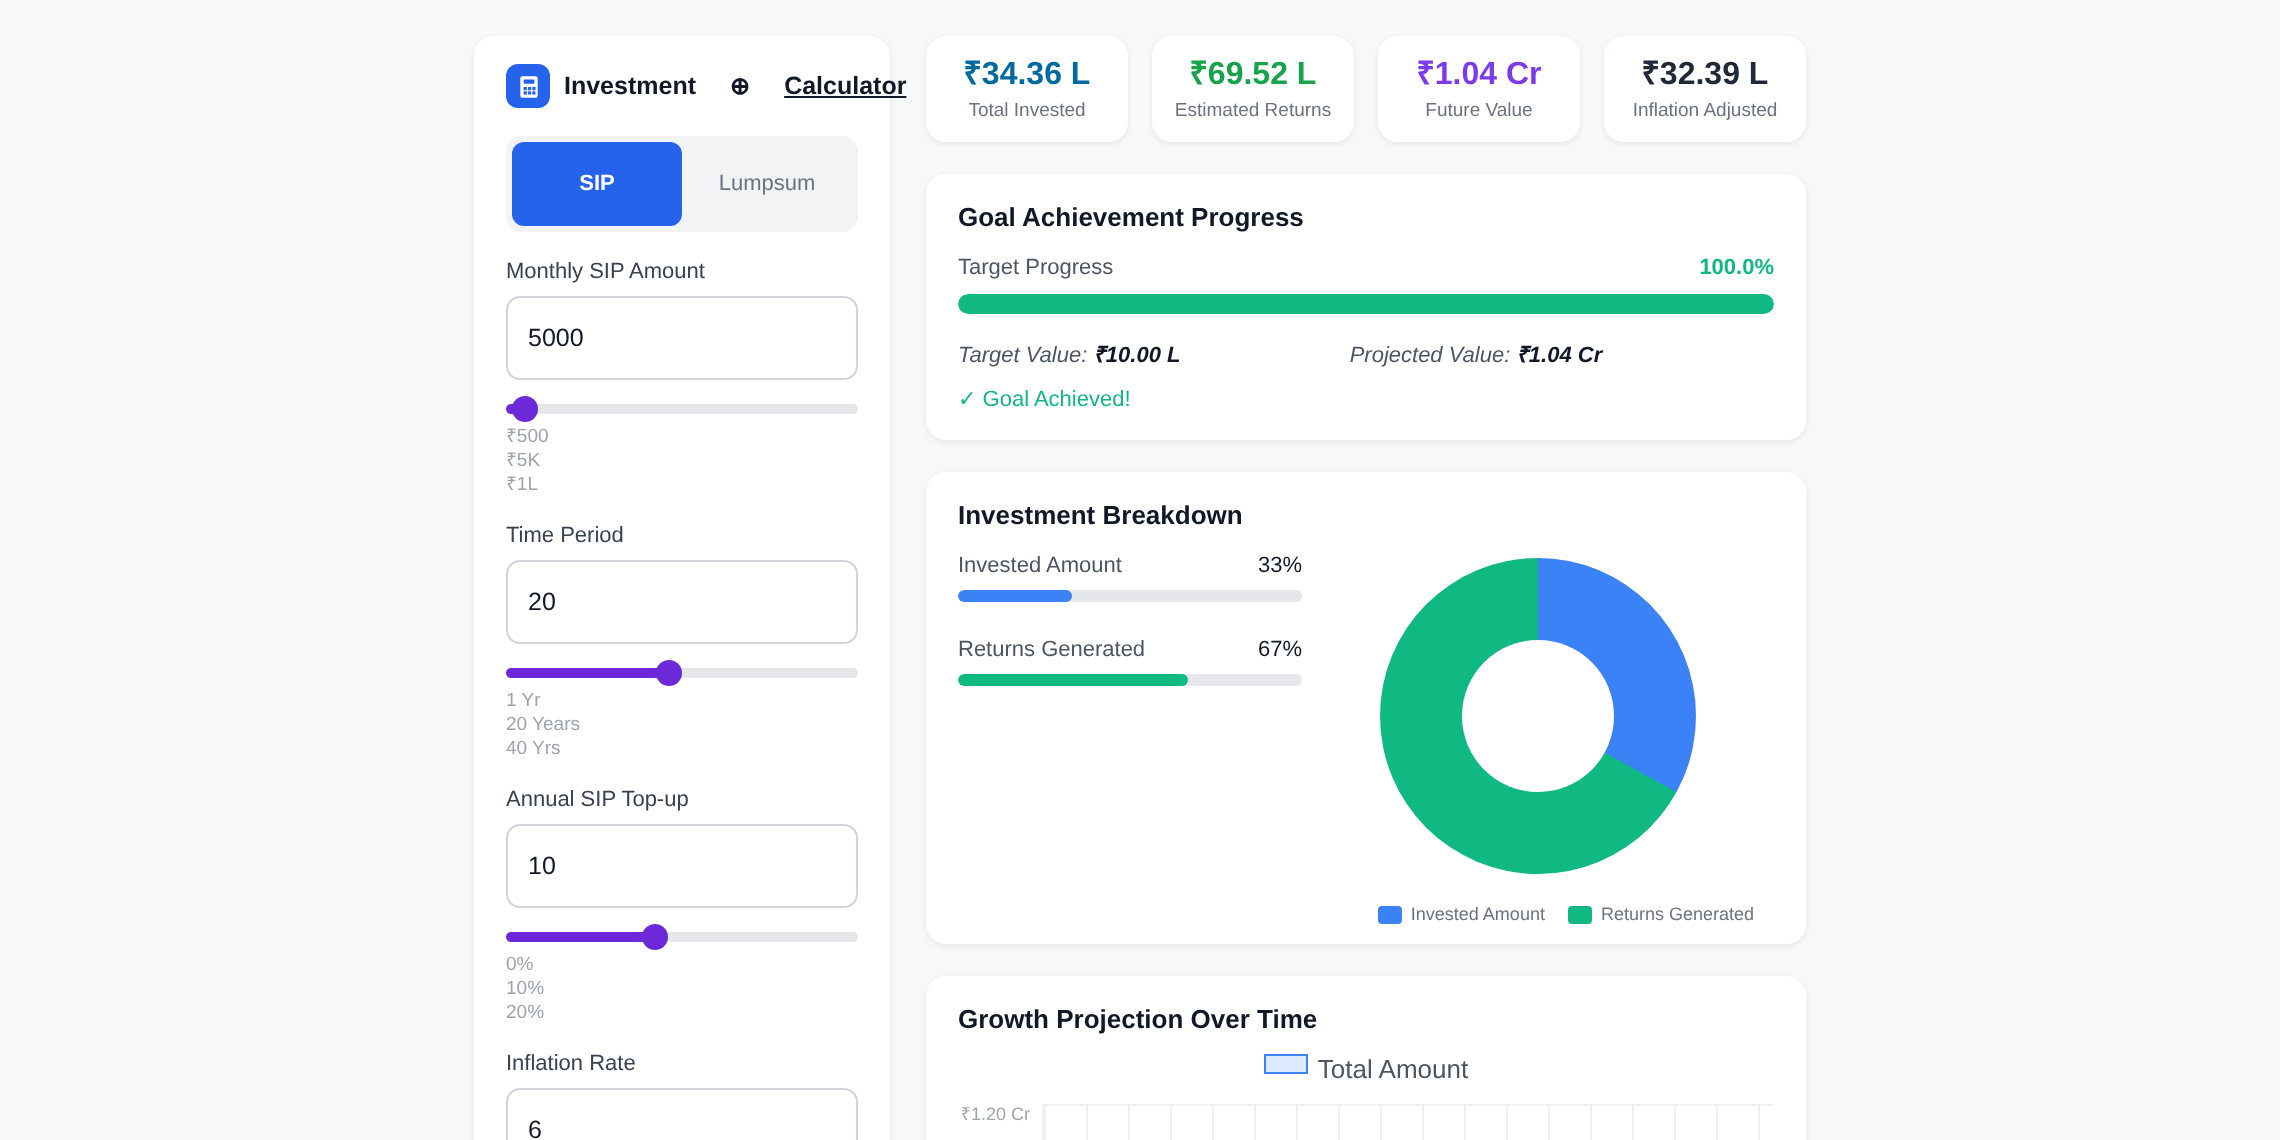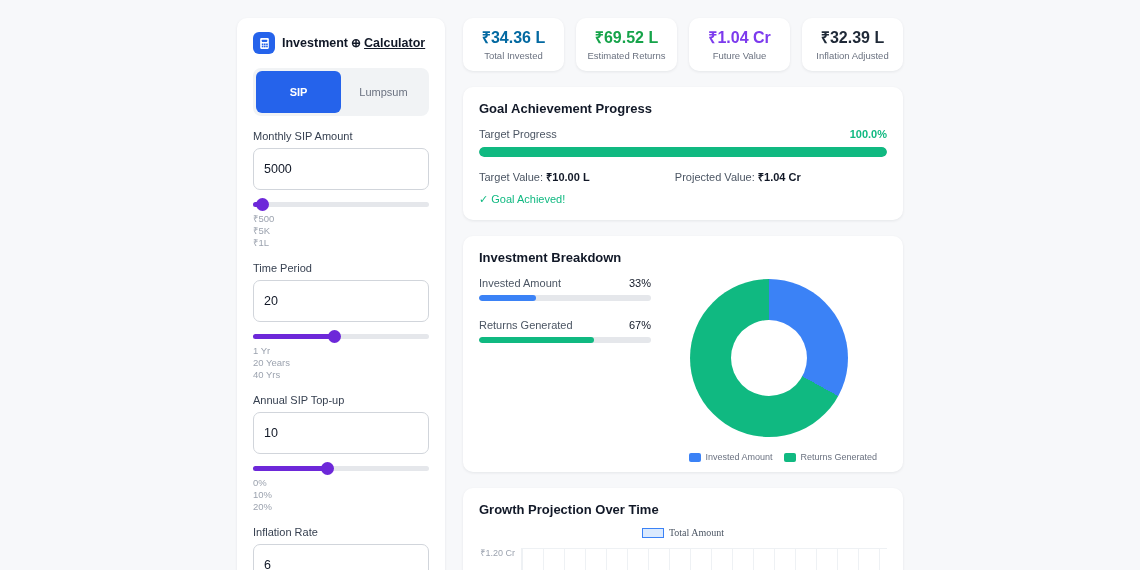--- a/index.html
+++ b/index.html
@@ -9,21 +9,21 @@
     font-family: "Liberation Sans", sans-serif;
     color: #111827;
   }
   .container { width: 666px; margin: 0 auto; padding-top: 18px; display: flex; gap: 18px; }
   .card { background: #fff; border-radius: 10px; box-shadow: 0 1px 3px rgba(16,24,40,.08); }
 
   
   .calc-card { width: 208px; padding: 14px 16px; height: 620px; flex: none; }
   .calc-header { display: flex; align-items: center; gap: 7px; margin-bottom: 14px; }
   .calc-icon { width: 22px; height: 22px; border-radius: 6px; background: #2563eb; display: flex; align-items: center; justify-content: center; flex: none; }
-  .calc-title { font-size: 12.5px; font-weight: bold; display: flex; align-items: center; gap: 3px; white-space: nowrap; }
+  .calc-title { font-size: 12.5px; font-weight: bold; display: flex; align-items: center; gap: 17px; white-space: nowrap; }
   .calc-title .u { text-decoration: underline; }
   .plus-ic { font-size: 12px; color: #111827; }
   .tabs { display: flex; background: #f1f3f5; border-radius: 8px; padding: 3px; margin-bottom: 14px; }
   .tab { flex: 1; height: 42px; border: none; border-radius: 6px; background: transparent; color: #6b7280; font-size: 11px; font-family: inherit; cursor: pointer; }
   .tab.active { background: #2563eb; color: #fff; font-weight: bold; }
 
   .field { margin-bottom: 13px; }
   .field-label { font-size: 11px; color: #374151; margin-bottom: 5px; line-height: 13px; }
   .field-input { width: 100%; height: 42px; border: 1px solid #d1d5db; border-radius: 7px; padding: 0 10px; font-size: 12.5px; font-family: inherit; color: #111827; background: #fff; }
   .slider { position: relative; height: 13px; margin-top: 8px; }
@@ -38,21 +38,21 @@
   .stat-card { flex: 1; padding: 10px 4px; text-align: center; }
   .stat-value { font-size: 16px; font-weight: bold; line-height: 19px; }
   .stat-label { font-size: 9.5px; color: #6b7280; margin-top: 3px; }
 
   .goal-card { padding: 14px 16px; }
   .card h3 { font-size: 13px; font-weight: bold; color: #111827; }
   .goal-row { display: flex; justify-content: space-between; margin-top: 12px; font-size: 11px; color: #4b5563; }
   .goal-pct { font-weight: bold; }
   .progress-track { height: 10px; background: #e5e7eb; border-radius: 5px; margin-top: 7px; overflow: hidden; }
   .progress-fill { height: 100%; border-radius: 5px; }
-  .goal-values { display: flex; margin-top: 12px; font-size: 11px; }
+  .goal-values { display: flex; margin-top: 12px; font-size: 11px; font-style: italic; }
   .goal-values > div:first-child { width: 48%; }
   .goal-values .muted { color: #4b5563; }
   .goal-values .val { color: #111827; font-weight: bold; margin-left: 3px; }
   .goal-achieved { margin-top: 9px; font-size: 11px; }
 
   .breakdown-card { padding: 14px 16px; height: 236px; position: relative; }
   .breakdown-body { display: flex; margin-top: 12px; }
   .breakdown-bars { width: 172px; flex: none; }
   .bd-item { margin-bottom: 18px; }
   .bd-row { display: flex; justify-content: space-between; font-size: 11px; color: #4b5563; margin-bottom: 6px; }
@@ -60,21 +60,21 @@
   .bd-track { height: 6px; background: #e5e7eb; border-radius: 3px; overflow: hidden; }
   .bd-fill { height: 100%; border-radius: 3px; }
   .donut-wrap { flex: 1; display: flex; justify-content: center; }
   .donut { width: 158px; height: 158px; border-radius: 50%; position: relative; margin-top: 2px; }
   .donut::after { content: ""; position: absolute; inset: 26%; background: #fff; border-radius: 50%; }
   .bd-legend { position: absolute; right: 26px; bottom: 10px; display: flex; gap: 12px; align-items: center; font-size: 9px; color: #6b7280; }
   .lg-item { display: flex; align-items: center; gap: 4px; }
   .lg-swatch { width: 12px; height: 9px; border-radius: 2px; display: inline-block; }
 
   .growth-card { padding: 14px 16px; height: 200px; }
-  .growth-legend { display: flex; justify-content: center; align-items: flex-end; gap: 5px; margin-top: 10px; font-size: 10px; color: #4b5563; font-family: Liberation Serif, serif; }
+  .growth-legend { display: flex; justify-content: center; align-items: flex-start; gap: 5px; margin-top: 10px; font-size: 13px; color: #4b5563; }
   .growth-swatch { width: 22px; height: 10px; background: #dbeafe; border: 1.5px solid #3b82f6; display: inline-block; }
   .growth-chart { display: flex; margin-top: 10px; }
   .y-tick { width: 42px; flex: none; font-size: 9px; color: #9ca3af; text-align: right; padding-right: 6px; line-height: 10px; }
   .grid { flex: 1; height: 90px; border-top: 1px solid #eef1f4; border-left: 1px solid #eef1f4;
           background-image: linear-gradient(to right, #eef1f4 1px, transparent 1px);
           background-size: 21px 100%; }
 </style>
 </head>
 <body>
 

